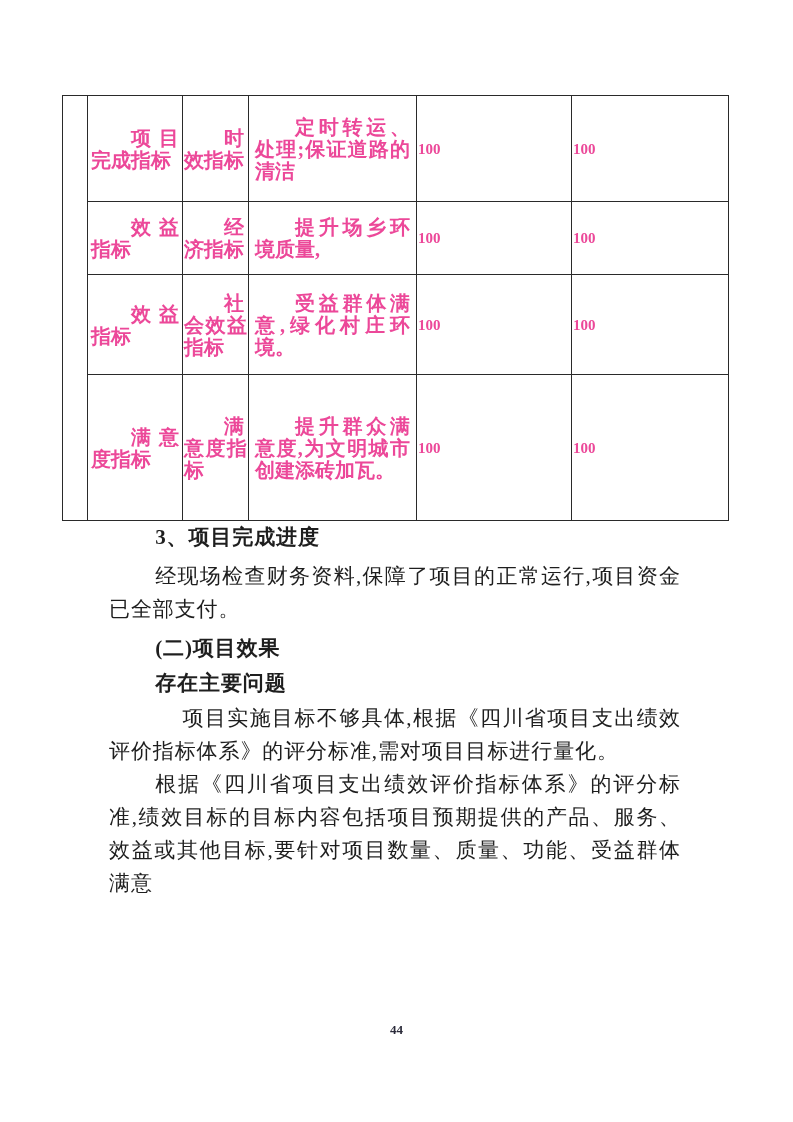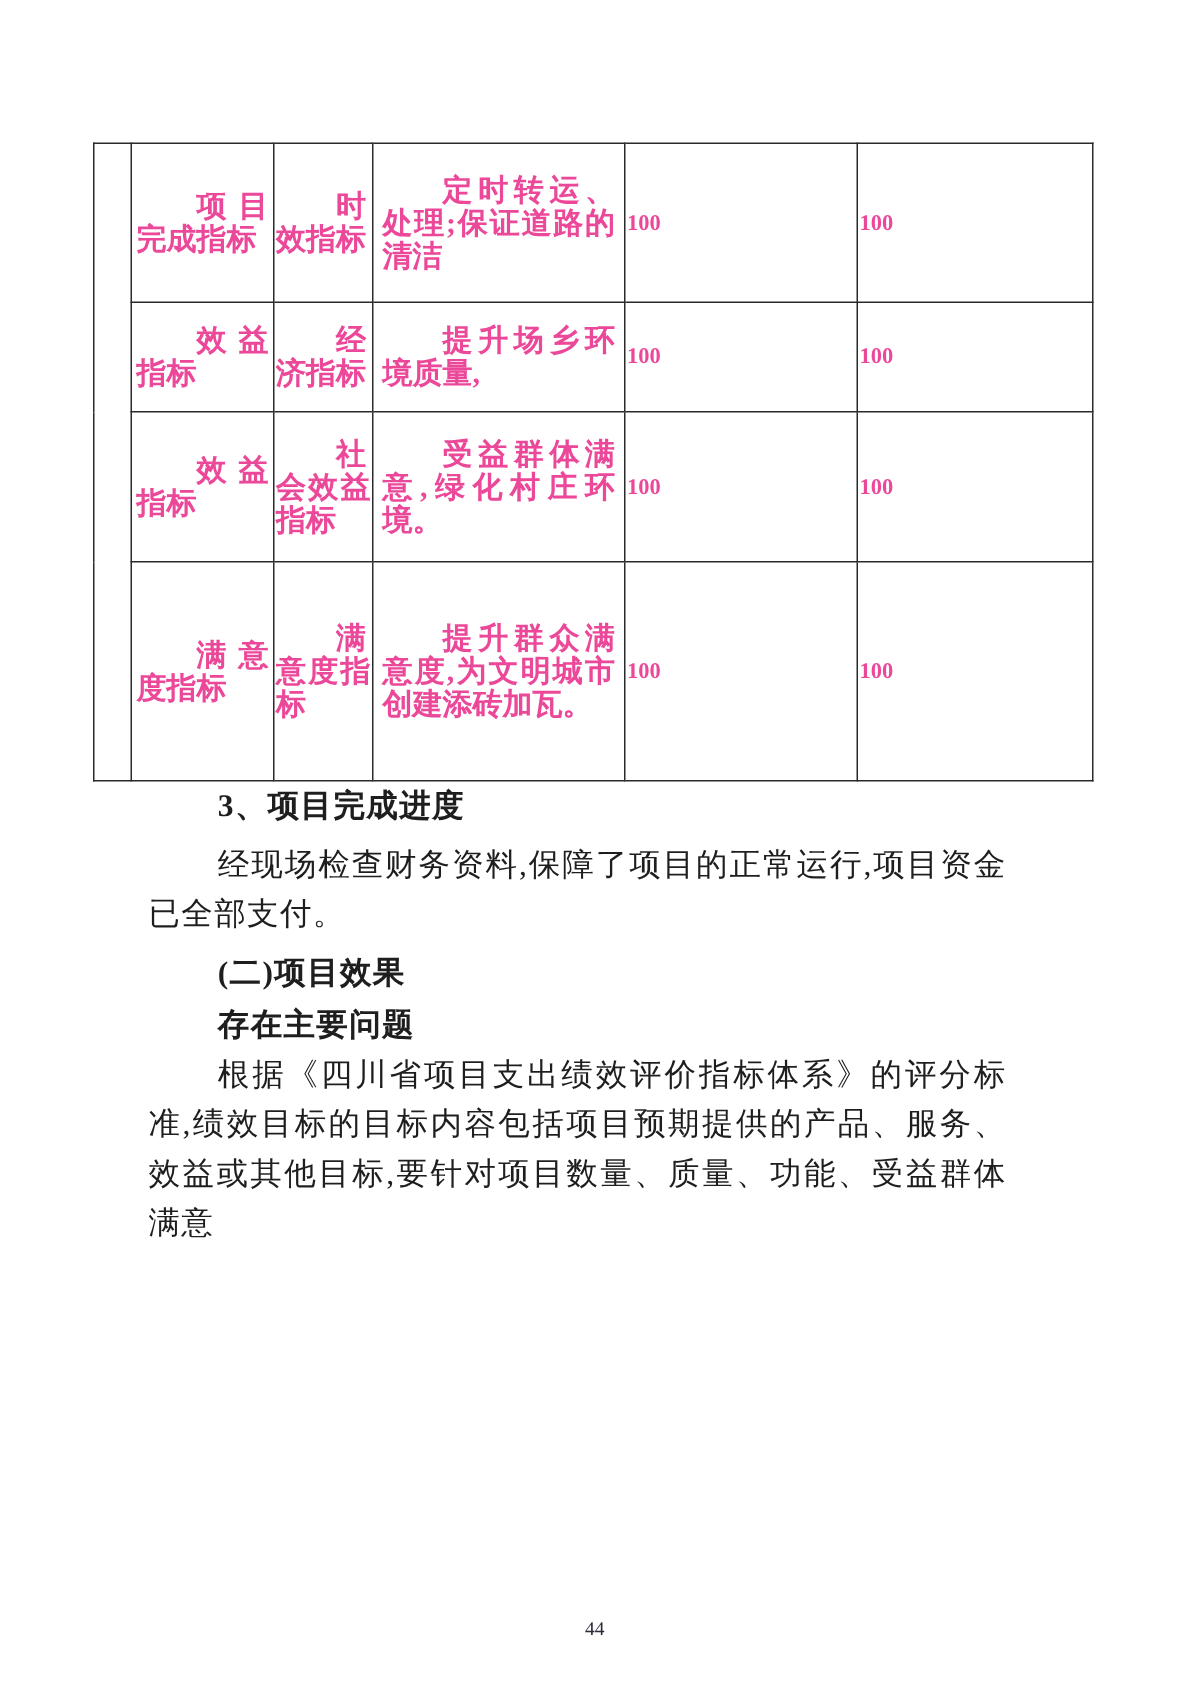--- a/index.html
+++ b/index.html
@@ -49,21 +49,21 @@
     font-size: 15px;
   }
   tr.row1 { height: 106px; }
   tr.row2 { height: 73px; }
   tr.row3 { height: 100px; }
   tr.row4 { height: 146px; }
 
   
   .body-text {
     position: absolute;
-    left: 99px;
+    left: 109px;
     top: 521px;
     width: 572px;
     font-size: 21px;
     line-height: 33px;
     letter-spacing: 0.9px;
     text-align: justify;
     text-justify: inter-ideograph;
     line-break: strict;
     word-break: normal;
     color: #1e1e1e;
@@ -80,27 +80,28 @@
   .para-progress   { margin-top: 6px !important; }
   .heading-effect  { margin-top: 6px !important; }
   .para-effect     { margin-top: 2px !important; }
   .heading-problems{ margin-top: 2px !important; }
   .para-problem1   { margin-top: 2px !important; text-indent: 3.5em !important; }
   .para-problem2   { margin-top: 0 !important; }
 
   
   .page-number {
     position: absolute;
-    top: 1078px;
+    top: 1022px;
     left: 0;
     width: 100%;
     text-align: center;
     font-size: 13px;
     color: #2b2b3a;
     font-family: "Liberation Serif", "DejaVu Serif", serif;
+    font-weight: bold;
   }
 </style>
 </head>
 <body>
 
 <div class="page">
 
   <table class="indicator-table">
     <colgroup>
       <col style="width:25px">
@@ -141,18 +142,19 @@
         <td class="colF">100</td>
       </tr>
     </tbody>
   </table>
 
   <div class="body-text">
     <h3 class="heading-progress">3、项目完成进度</h3>
     <p class="para-progress">经现场检查财务资料,保障了项目的正常运行,项目资金已全部支付。</p>
     <h3 class="heading-effect">(二)项目效果</h3>
     <h3 class="heading-problems">存在主要问题</h3>
+    <p class="para-problem1">项目实施目标不够具体,根据《四川省项目支出绩效评价指标体系》的评分标准,需对项目目标进行量化。</p>
     <p class="para-problem2">根据《四川省项目支出绩效评价指标体系》的评分标准,绩效目标的目标内容包括项目预期提供的产品、服务、效益或其他目标,要针对项目数量、质量、功能、受益群体满意</p>
   </div>
 
   <div class="page-number">44</div>
 
 </div>
 
 </body></html>

